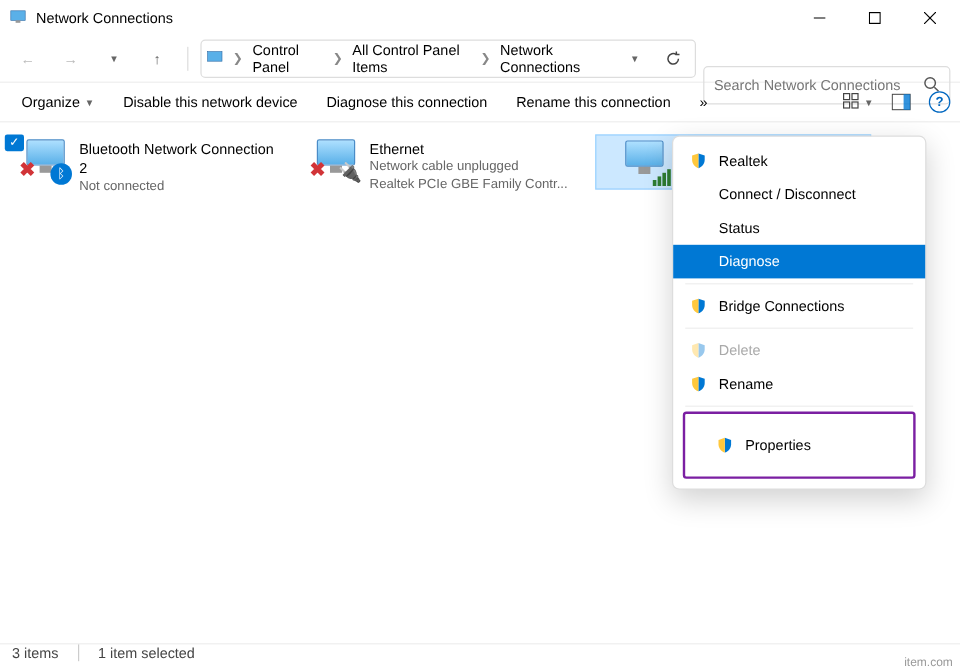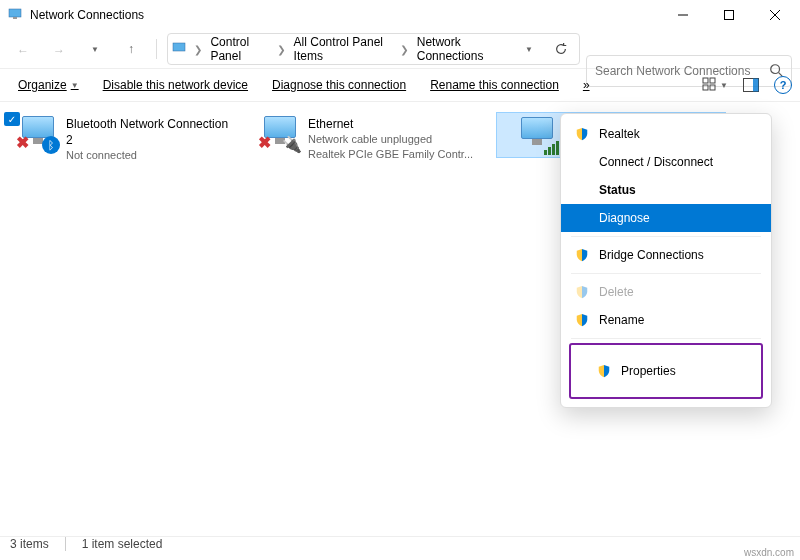--- a/index.html
+++ b/index.html
@@ -17,41 +17,41 @@
     .address { flex: 1; height: 32px; border: 1px solid #ddd; border-radius: 4px; display: flex; align-items: center; padding: 0 4px; }
     .addr-icon { width: 16px; height: 16px; margin-right: 4px; }
     .crumb { padding: 4px 6px; border-radius: 3px; }
     .chev { color: #888; padding: 0 2px; font-size: 10px; }
     .addr-controls { margin-left: auto; display: flex; gap: 4px; align-items: center; }
     .addr-btn { width: 28px; height: 28px; display: flex; align-items: center; justify-content: center; color: #555; border-radius: 3px; }
     .searchbox { width: 206px; height: 32px; border: 1px solid #ddd; border-radius: 4px; display: flex; align-items: center; padding: 0 8px; color: #888; margin-top: 44px; }
     .searchbox input { border: none; outline: none; flex: 1; background: transparent; }
     .searchbox .sicon { color: #666; }
     .toolbar { display: flex; align-items: center; height: 34px; border-top: 1px solid #eee; border-bottom: 1px solid #eee; padding: 0 8px; gap: 4px; }
-    .tool { padding: 6px 10px; border-radius: 3px; display: flex; align-items: center; gap: 4px; text-decoration: underline; }
+    .tool { padding: 6px 10px; border-radius: 3px; display: flex; align-items: center; gap: 4px; }
     .caret { font-size: 8px; color: #666; }
     .tool-right { margin-left: auto; display: flex; align-items: center; gap: 10px; }
     .icon-btn { width: 26px; height: 26px; display: flex; align-items: center; justify-content: center; border-radius: 3px; color: #444; }
     .help { color: #0067c0; font-weight: bold; width: 18px; height: 18px; border: 1.5px solid #0067c0; border-radius: 50%; display: flex; align-items: center; justify-content: center; font-size: 11px; }
     .content { position: relative; height: 430px; padding: 10px 12px; display: flex; gap: 12px; align-items: flex-start; }
     .item { display: flex; gap: 8px; width: 230px; padding: 4px; }
     .item.selected { background: #cce8ff; border: 1px solid #99d1ff; }
     .item-icon { width: 42px; height: 36px; position: relative; }
     .err-x { position: absolute; left: 0; bottom: 0; color: #d13438; font-weight: bold; font-size: 16px; }
     .bt-badge { position: absolute; right: -2px; bottom: -2px; width: 18px; height: 18px; background: #0078d4; border-radius: 50%; display: flex; align-items: center; justify-content: center; color: #fff; font-size: 11px; }
     .item-text { line-height: 1.35; }
     .item-text .line1 { color: #000; }
     .item-text .line2, .item-text .line3 { color: #666; font-size: 11px; }
     .ctxmenu { position: absolute; left: 560px; top: 113px; width: 212px; background: #fff; border: 1px solid #ddd; border-radius: 6px; box-shadow: 0 8px 24px rgba(0,0,0,0.18); padding: 6px 0; z-index: 10; }
     .mi { display: flex; align-items: center; gap: 10px; padding: 6px 14px 6px 14px; height: 28px; }
     .mi.highlight { background: #0078d4; color: #fff; }
     .mi.disabled { color: #aaa; }
     .mi .shield { width: 14px; height: 14px; flex: 0 0 14px; }
     .mi .noicon { width: 14px; flex: 0 0 14px; }
-    .mi .bold { font-weight: 700; }
+    .mi .bold { font-weight: 400; }
     .msep { height: 1px; background: #eee; margin: 4px 10px; }
     .props-frame { border: 2px solid #7b1fa2; border-radius: 3px; margin: 2px 8px; }
     .statusbar { position: absolute; bottom: 0; left: 0; right: 0; height: 24px; border-top: 1px solid #eee; display: flex; padding: 0 10px; gap: 16px; color: #444; font-size: 11px; }
     .statsep { width: 1px; height: 14px; background: #ccc; }
     .watermark { position: absolute; right: 6px; bottom: 2px; font-size: 10px; color: #999; }
     .pc-monitor { width: 32px; height: 22px; background: linear-gradient(#aee0ff,#5ab0e8); border: 1px solid #4a8cc7; border-radius: 2px; position: absolute; top: 0; right: 4px; }
     .pc-stand { width: 10px; height: 6px; background: #999; position: absolute; top: 22px; right: 15px; }
     .wifi-bars { display: inline-flex; align-items: flex-end; gap: 1px; }
     .wifi-bars span { width: 3px; background: #2e7d32; }
     .wifi-bars span:nth-child(1){height:5px} .wifi-bars span:nth-child(2){height:8px} .wifi-bars span:nth-child(3){height:11px} .wifi-bars span:nth-child(4){height:14px}
@@ -264,13 +264,13 @@
     </div>
   </div>
 </div>
 
 <div class="statusbar">
   <span>3 items</span>
   <span class="statsep"></span>
   <span>1 item selected</span>
 </div>
 
-<div class="watermark">wsxdn.com</div>
+<div class="watermark">item.com</div>
 
 </body></html>

